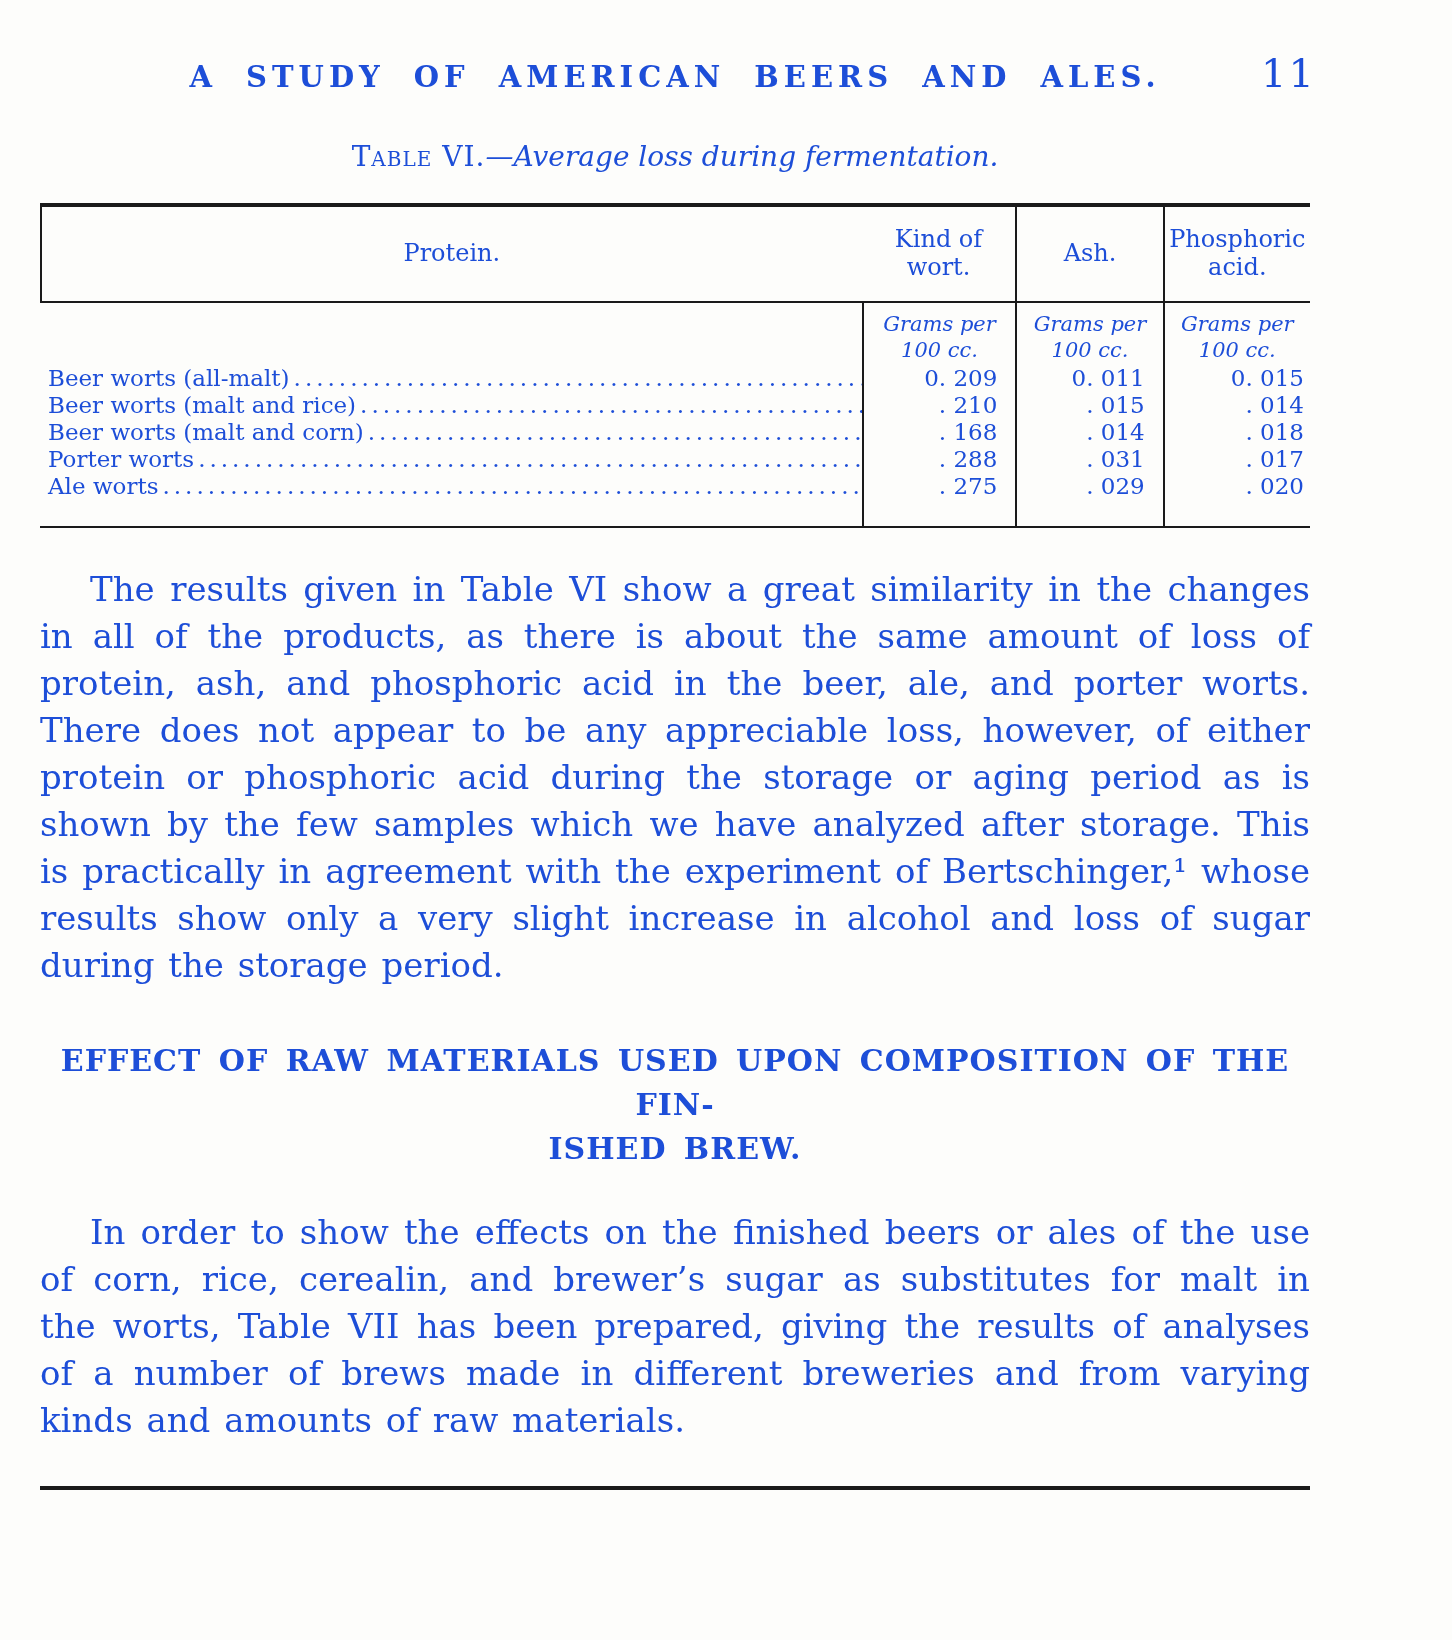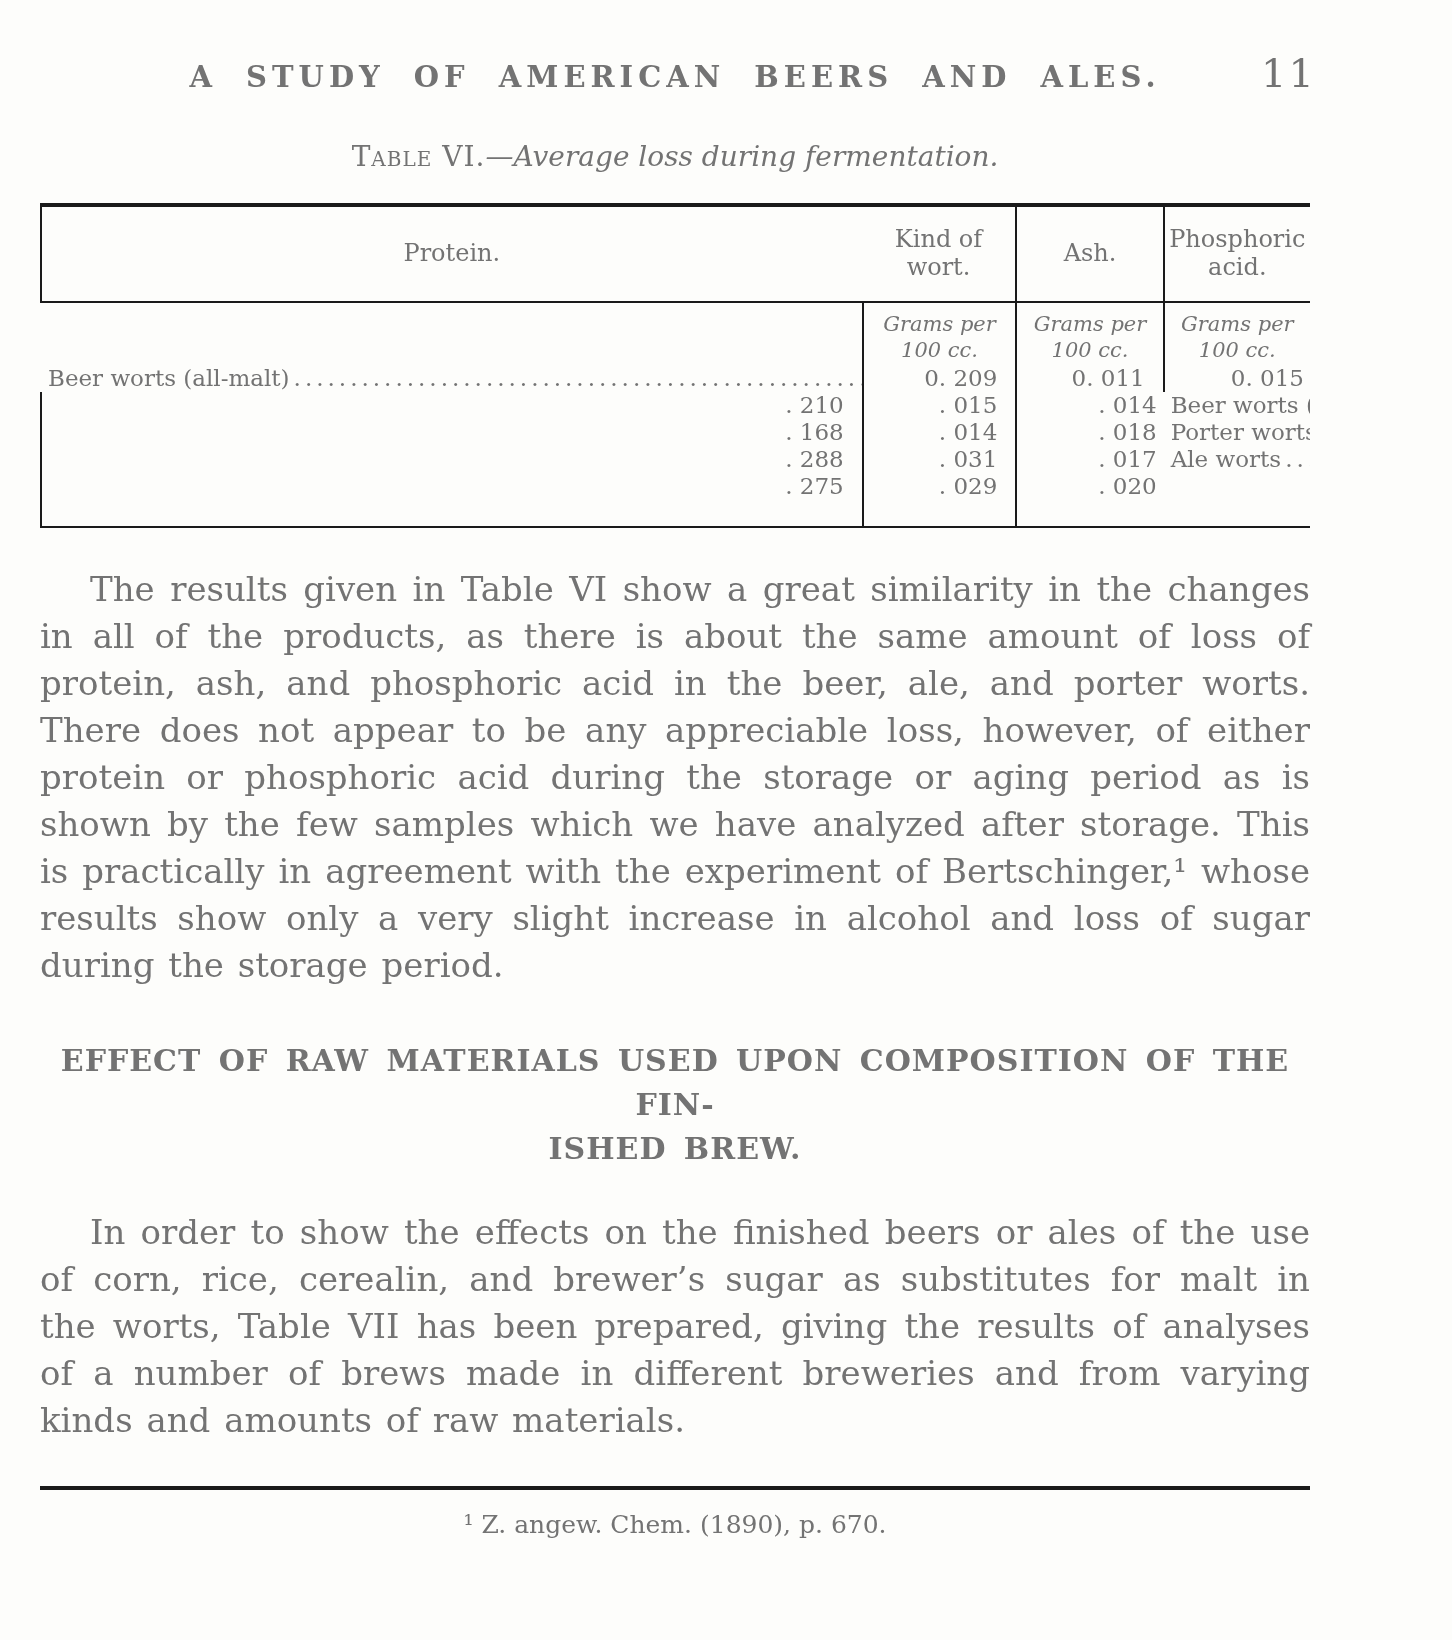--- a/index.html
+++ b/index.html
@@ -5,21 +5,21 @@
   html, body { margin: 0; padding: 0; background: #e8e8e6; }
   .page {
     position: relative;
     width: 1452px;
     height: 1640px;
     margin: 0 auto;
     background: #fdfdfb;
     box-sizing: border-box;
     padding: 54px 142px 40px 40px;
     font-family: "DejaVu Serif", "Liberation Serif", serif;
-    color: #737373;
+    color: #1d4ed8;
     overflow: hidden;
   }
 
   
   .running-head { position: relative; height: 52px; }
   .head-title {
     text-align: center;
     font-size: 29px;
     font-weight: 700;
     letter-spacing: 5px;
@@ -157,20 +157,24 @@
     <div class="tu vline">Grams per 100 cc.</div>
 
     <div class="td-kind">
       <span class="kind-label">Beer worts (all-malt)</span>
         <span class="dots"></span>
     </div>
     <div class="td-num vline">0. 209</div>
     <div class="td-num vline">0. 011</div>
     <div class="td-num td-last vline">0. 015</div>
 
+    <div class="td-kind">
+      <span class="kind-label">Beer worts (malt and rice)</span>
+        <span class="dots"></span>
+    </div>
     <div class="td-num vline">. 210</div>
     <div class="td-num vline">. 015</div>
     <div class="td-num td-last vline">. 014</div>
 
     <div class="td-kind">
       <span class="kind-label">Beer worts (malt and corn)</span>
         <span class="dots"></span>
     </div>
     <div class="td-num vline">. 168</div>
     <div class="td-num vline">. 014</div>
@@ -202,15 +206,14 @@
   <p class="para">The results given in Table VI show a great similarity in the changes in all of the products, as there is about the same amount of loss of protein, ash, and phosphoric acid in the beer, ale, and porter worts. There does not appear to be any appreciable loss, however, of either protein or phosphoric acid during the storage or aging period as is shown by the few samples which we have analyzed after storage. This is practically in agreement with the experiment of Bertschinger,¹ whose results show only a very slight increase in alcohol and loss of sugar during the storage period.</p>
 
   <div class="section-heading">
     <div>EFFECT OF RAW MATERIALS USED UPON COMPOSITION OF THE FIN-</div>
     <div>ISHED BREW.</div>
   </div>
 
   <p class="para">In order to show the effects on the finished beers or ales of the use of corn, rice, cerealin, and brewer’s sugar as substitutes for malt in the worts, Table VII has been prepared, giving the results of analyses of a number of brews made in different breweries and from varying kinds and amounts of raw materials.</p>
 
   <div class="footnote-rule"></div>
-  <div class="footnote">¹ Z. angew. Chem. (1890), p. 670.</div>
 
 </div>
 
 </body></html>

